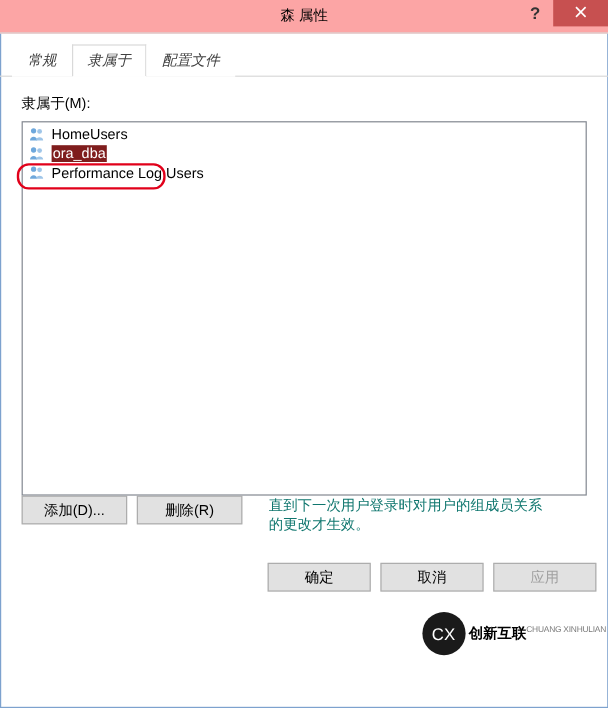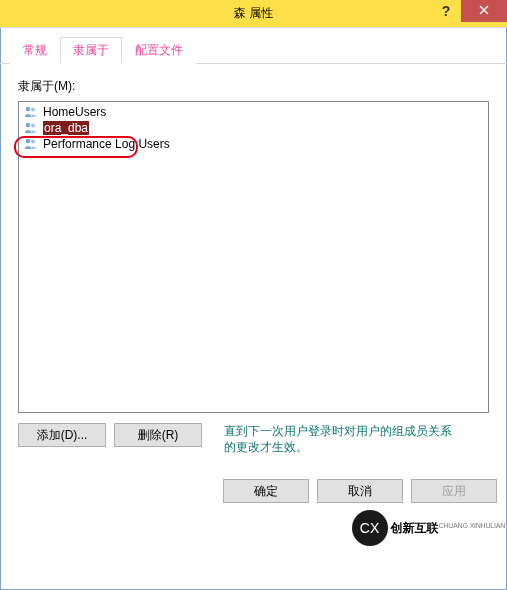--- a/index.html
+++ b/index.html
@@ -1,46 +1,46 @@
 <!DOCTYPE html>
 <html><head>
 <meta charset="utf-8">
 <style>
   * { box-sizing: border-box; font-family: "Microsoft YaHei", "Segoe UI", Tahoma, sans-serif; font-size: 12px; }
   body { margin: 0; padding: 0; background: #fff; width: 507px; height: 590px; position: relative; overflow: hidden; }
 
-  .titlebar { height: 28px; background: #fde047; display: flex; align-items: center; position: relative; border-bottom: 1px solid #d9d9d9; }
+  .titlebar { height: 28px; background: #fca5a5; display: flex; align-items: center; position: relative; border-bottom: 1px solid #d9d9d9; }
   .titlebar .title { position: absolute; left: 50%; transform: translateX(-50%); color: #000; }
   .titlebar .controls { position: absolute; right: 0; top: 0; display: flex; height: 22px; }
   .titlebar .help-btn { width: 30px; height: 22px; display: flex; align-items: center; justify-content: center; color: #333; }
   .titlebar .close-btn { width: 46px; height: 22px; background: #c75050; display: flex; align-items: center; justify-content: center; color: #fff; }
   .titlebar .close-btn svg { width: 10px; height: 10px; }
 
   .client { padding: 0; }
 
   .tabstrip { display: flex; align-items: flex-end; padding: 8px 10px 0 10px; border-bottom: 1px solid #d9d9d9; height: 36px; position: relative; }
-  .tab { padding: 4px 12px; border: 1px solid transparent; color: #ec4899; cursor: pointer; position: relative; top: 1px; background: #fff; }
+  .tab { padding: 4px 12px; border: 1px solid transparent; color: #404040; cursor: pointer; position: relative; top: 1px; background: #fff; font-style: italic; }
   .tab.active { border: 1px solid #d9d9d9; border-bottom: 1px solid #fff; }
 
   .panel { padding: 14px 18px 14px 18px; }
   .label-row { margin-bottom: 6px; }
 
   .listbox { width: 100%; height: 312px; border: 1px solid #828790; background: #fff; padding: 2px 2px; overflow: auto; }
   .list-item { display: flex; align-items: center; height: 16px; padding: 1px 2px; }
   .list-item .icon { width: 16px; height: 16px; display: flex; align-items: center; justify-content: center; margin-right: 4px; flex-shrink: 0; }
   .list-item .text { white-space: nowrap; }
   .list-item.selected .text { background: #7f1d1d; color: #fff; padding: 0 1px; }
 
   .annotation-wrap { position: relative; }
   .annotation { position: absolute; border: 2.5px solid #e1001a; border-radius: 10px; pointer-events: none; }
   .annotation.top { left: -4px; top: 35px; width: 124px; height: 22px; }
 
   .group-icon svg { width: 16px; height: 16px; }
 
-  .actions-row { display: flex; margin-top: 10px; align-items: flex-start; }
+  .actions-row { display: flex; align-items: flex-start; }
   .btn { min-width: 88px; height: 24px; border: 1px solid #adadad; background: #e1e1e1; cursor: pointer; display: inline-flex; align-items: center; justify-content: center; padding: 0 10px; }
   .actions-row .btn + .btn { margin-left: 8px; }
   .hint { margin-left: 22px; color: #0f766e; max-width: 230px; line-height: 1.35; }
 
   .dialog-buttons { display: flex; justify-content: flex-end; padding: 10px 10px 10px 10px; }
   .dialog-buttons .btn { min-width: 86px; margin-left: 8px; }
   .dialog-buttons .btn.disabled { color: #a0a0a0; }
 
   .watermark { position: absolute; right: 2px; bottom: 44px; display: flex; align-items: center; gap: 3px; }
   .wm-circle { width: 36px; height: 36px; border-radius: 50%; background: #1a1a1a; display: flex; align-items: center; justify-content: center; color: #fff; font-weight: normal; font-size: 14px; }

